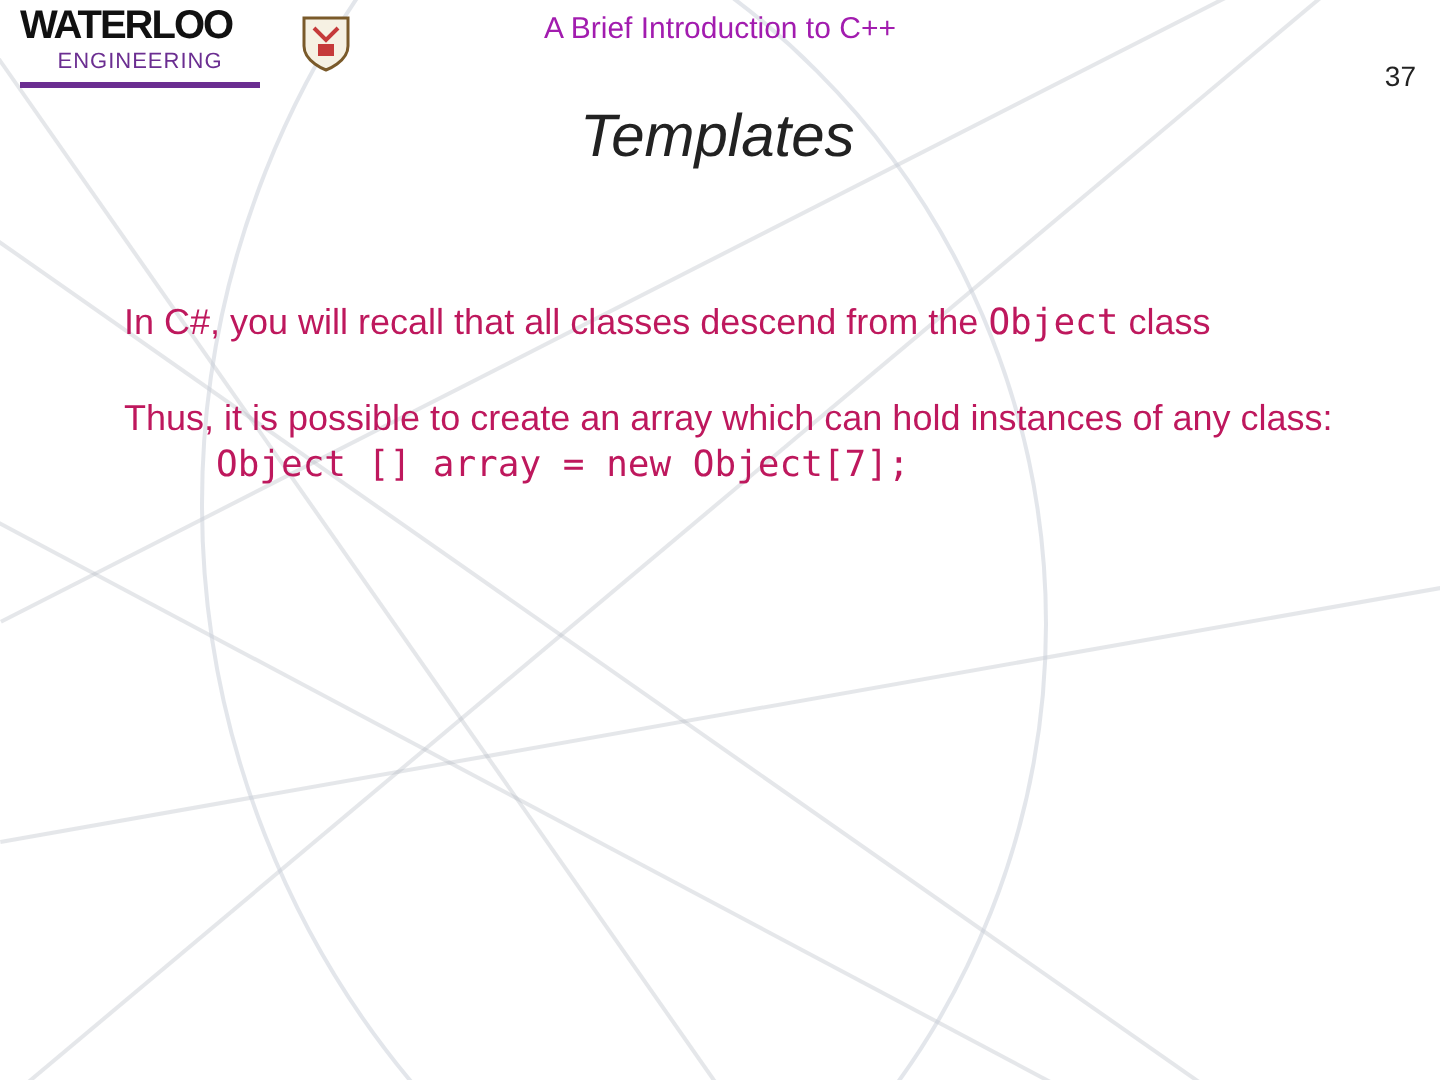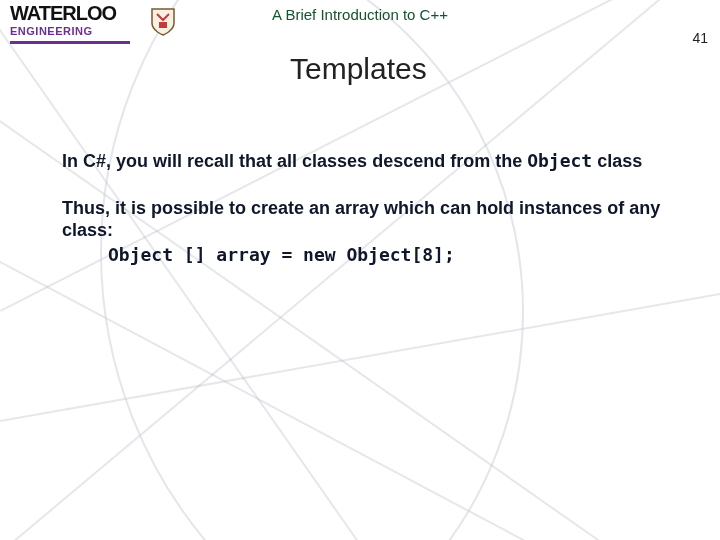--- a/index.html
+++ b/index.html
@@ -35,62 +35,63 @@
   .wlogo {
     font-weight: 800;
     letter-spacing: -1px;
     font-size: 20px;
     color: #111;
     line-height: 18px;
   }
   .wlogo .engineering {
     display: block;
     font-size: 11px;
-    font-weight: 700;
+    font-weight: 400;
     letter-spacing: 0.5px;
     color: #6b2e91; 
+    text-align: center;
   }
   .wlogo .underline {
     display: block;
     width: 120px;
     height: 3px;
     background: #6b2e91;
     margin-top: 1px;
   }
   .doc-title {
     position: absolute;
     top: 6px;
     left: 50%;
     transform: translateX(-50%);
     font-size: 15px;
-    color: #14532d;
+    color: #a21caf;
   }
   .page-number {
     position: absolute;
     top: 30px;
     right: 12px;
     font-size: 14px;
     color: #222;
   }
   .slide-title {
     position: absolute;
     top: 52px;
     left: 290px;
     font-size: 30px;
     color: #222;
+    font-style: italic;
   }
   .body {
     position: absolute;
     top: 150px;
     left: 62px;
     right: 40px;
     font-size: 18px;
-    color: #0f172a;
+    color: #be185d;
     line-height: 1.25;
-    font-weight: bold;
   }
   .para2 {
     margin-top: 24px;
   }
   .code {
     font-family: "Consolas", "Menlo", monospace;
   }
   .code-line {
     font-family: "Consolas", "Menlo", monospace;
     font-size: 18px;
@@ -120,24 +121,24 @@
     </div>
     <span>
       <svg width="26" height="30" viewBox="0 0 26 30">
         <path d="M2 2 H24 V16 C24 24 13 28 13 28 C13 28 2 24 2 16 Z" fill="#f6f1e3" stroke="#7a5a2a" stroke-width="1.5"></path>
         <path d="M7 7 L13 13 L19 7" stroke="#c53a3a" stroke-width="2" fill="none"></path>
         <rect x="9" y="15" width="8" height="6" fill="#c53a3a"></rect>
       </svg>
     </span>
   </div>
   <div class="doc-title">A Brief Introduction to C++</div>
-  <div class="page-number">41</div>
+  <div class="page-number">37</div>
 </div>
 
 <div class="slide-title">Templates</div>
 
 <div class="body">
   <div class="para1">
     <span>In C#, you will recall that all classes descend from the </span><span class="code">Object</span><span> class</span>
   </div>
   <div class="para2">Thus, it is possible to create an array which can hold instances of any class:</div>
-  <span class="code-line">Object [] array = new Object[8];</span>
+  <span class="code-line">Object [] array = new Object[7];</span>
 </div>
 
 </body></html>

